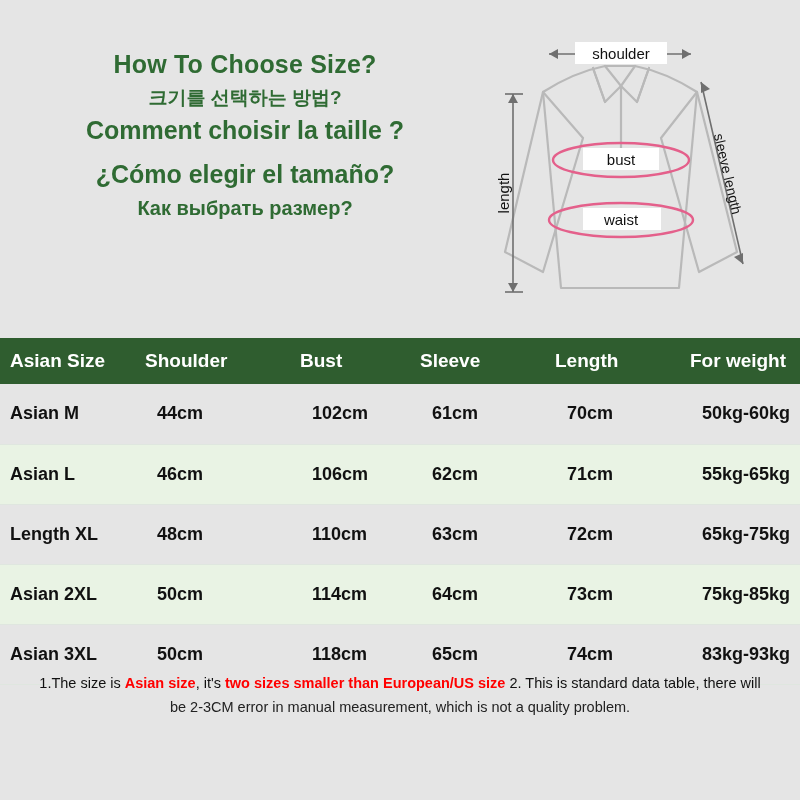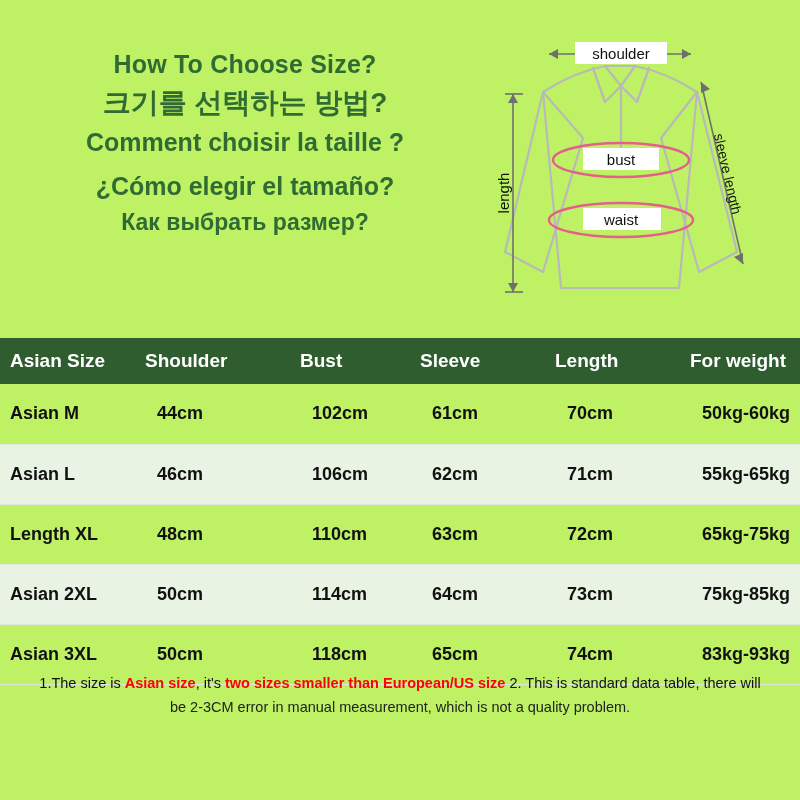--- a/index.html
+++ b/index.html
@@ -2,41 +2,41 @@
 <html><head>
 <meta charset="utf-8">
 <style>
   * { box-sizing: border-box; }
   html, body {
     margin: 0; padding: 0;
     width: 800px; height: 800px;
     background: #ffffff;
     font-family: "Liberation Sans", sans-serif;
   }
-  #page { position: relative; width: 800px; height: 800px; overflow: hidden; background: #bef264; }
+  #page { position: relative; width: 800px; height: 800px; overflow: hidden; background: #e5e5e5; }
 
   
   .headings {
     position: absolute;
     left: 20px; top: 48px;
     width: 450px;
     text-align: center;
   }
   .headings div {
     color: #2f6b33;
     font-weight: bold;
     line-height: 1.32;
     margin-bottom: 4px;
     white-space: nowrap;
   }
   .h-en { font-size: 25px; letter-spacing: 0.2px; }
-  .h-ko { font-size: 28px; }
+  .h-ko { font-size: 19px; }
   .h-fr { font-size: 25px; }
   .h-es { font-size: 25px; margin-top: 11px; }
-  .h-ru { font-size: 23px; }
+  .h-ru { font-size: 20px; }
 
   
   .illus { position: absolute; left: 465px; top: 20px; width: 320px; height: 300px; }
   .illus svg { display: block; }
 
   
   .size-table {
     position: absolute;
     left: 0; top: 338px;
     width: 800px;

